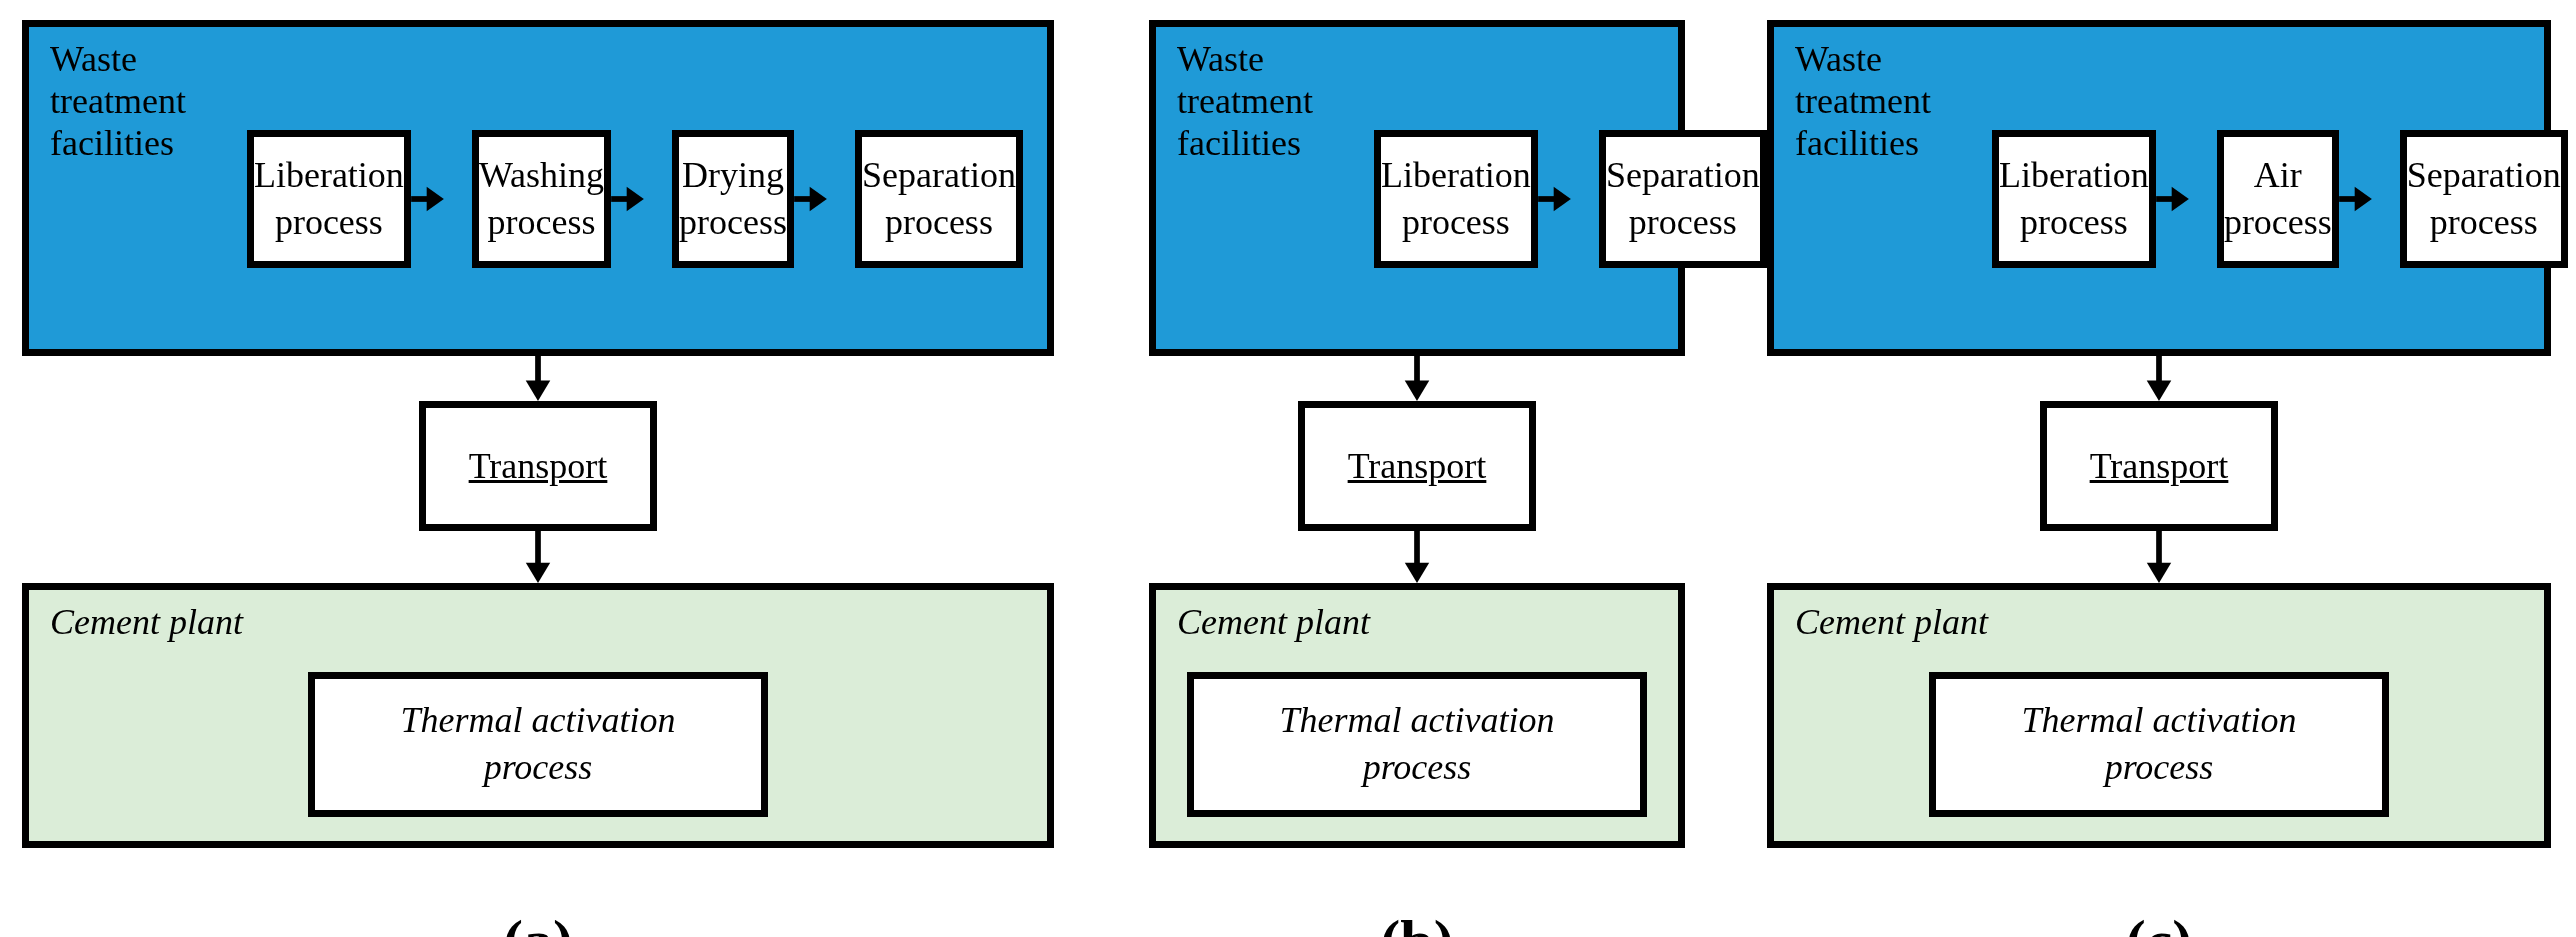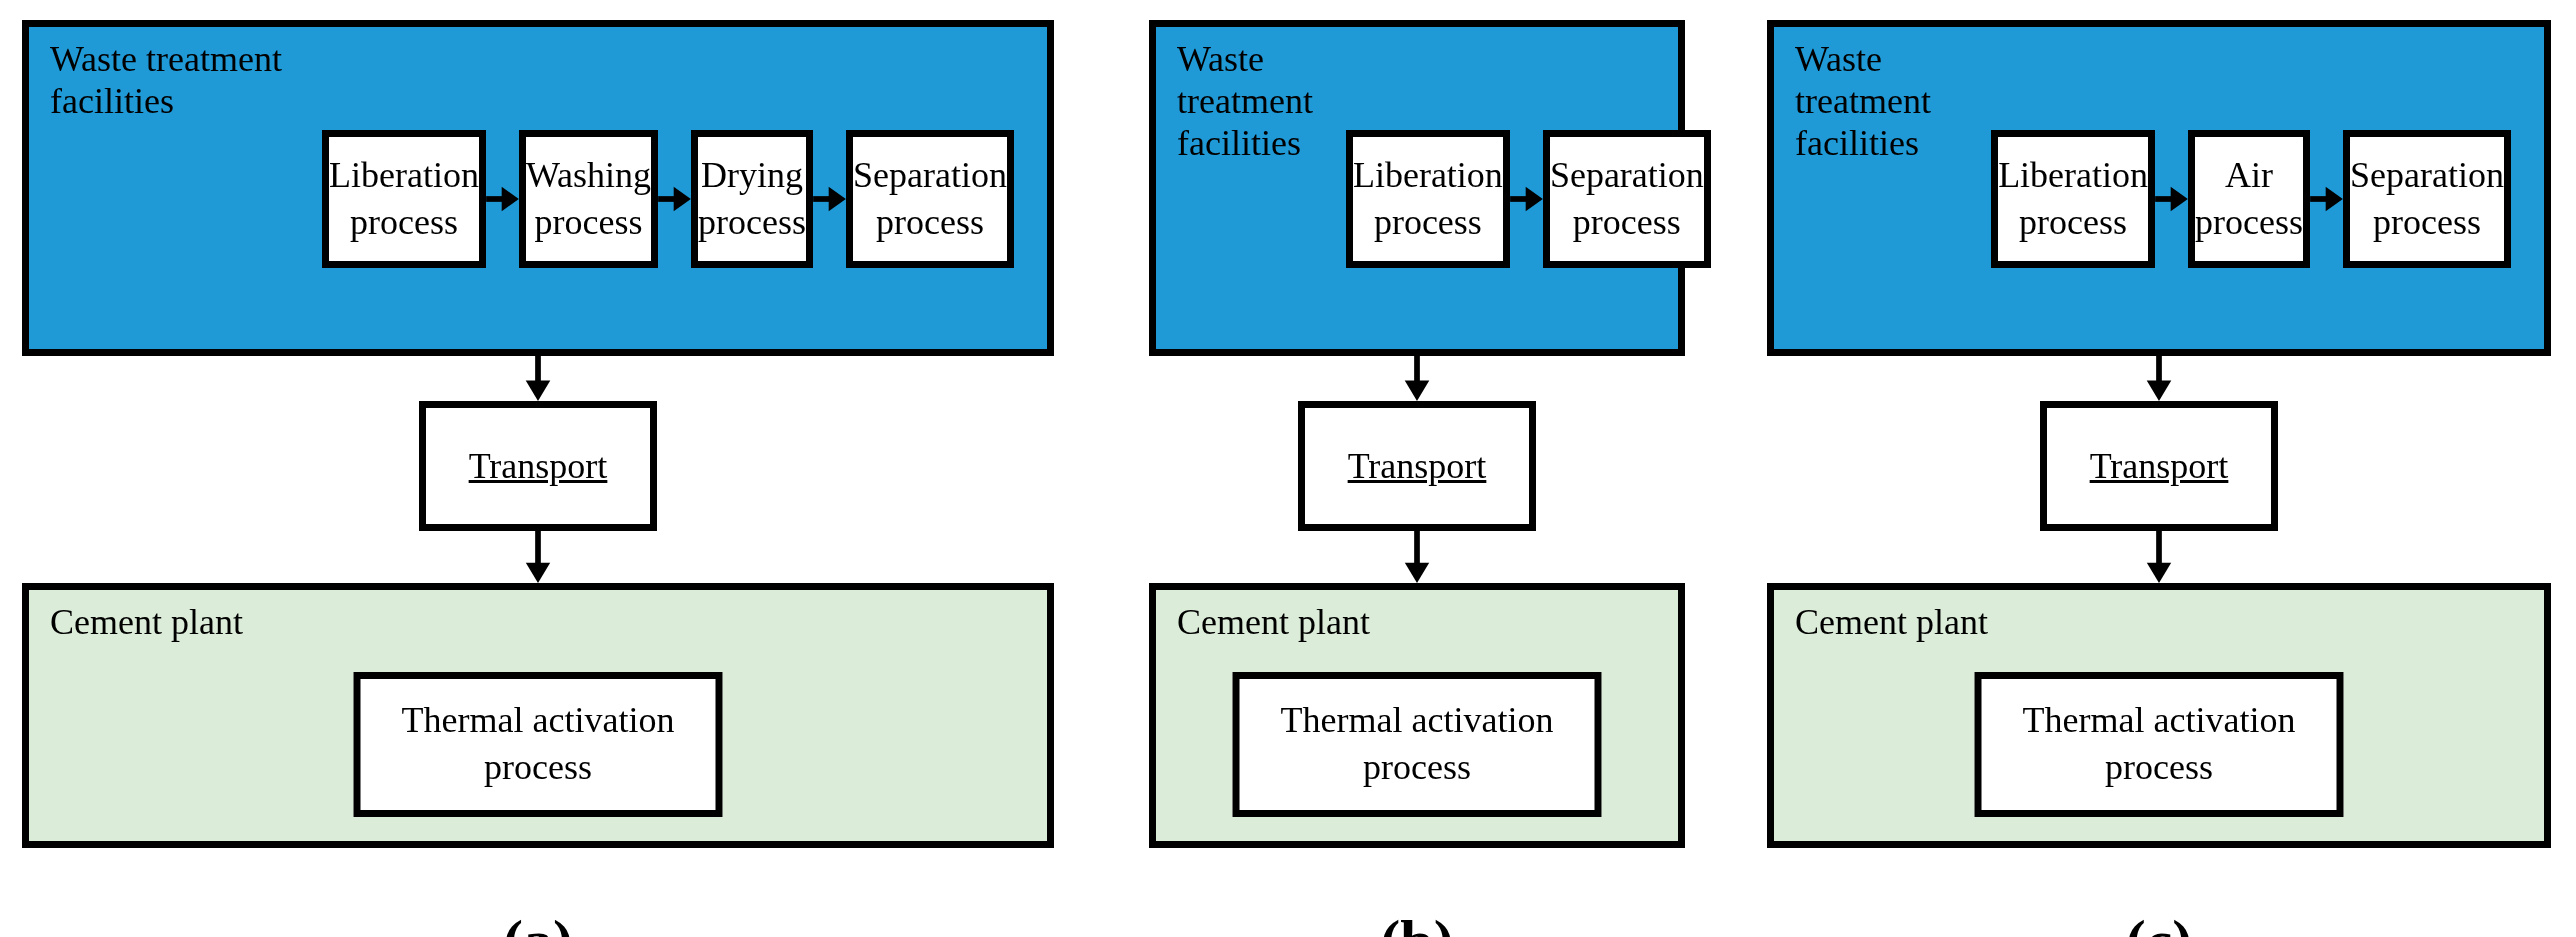--- a/index.html
+++ b/index.html
@@ -15,39 +15,39 @@
   .facility {
     width:100%; height:336px; background:#1F9AD7; border:7.3px solid #000;
     box-sizing:border-box; display:flex; flex-direction:row;
   }
   .box-title { font-size:36px; line-height:42px; padding:11.4px 0 0 21px; }
 
   .process-row { display:flex; align-items:center; padding:23px 33px 0 33px; }
   .process-box {
     flex:1 1 0; height:138px; background:#ffffff; border:7.3px solid #000;
     box-sizing:border-box; display:flex; align-items:center; justify-content:center;
-    text-align:center; font-size:36px; line-height:1.3; white-space:pre-line;
+    text-align:center; font-size:36px; line-height:1.3; white-space:pre-line;margin-left:28px;
   }
   .h-arrow { flex:0 0 33px; width:33px; height:36px; }
   .h-arrow svg, .v-arrow { display:block; }
 
   .transport {
     width:238px; height:130px; background:#ffffff; border:7.3px solid #000;
     box-sizing:border-box; display:flex; align-items:center; justify-content:center;
     font-size:36px;
     text-decoration:underline;
   }
 
   .plant {
     width:100%; height:265px; background:#DBEDD8; border:7.3px solid #000;
-    box-sizing:border-box; position:relative;
+    box-sizing:border-box; position:relative;font-style:italic;
   }
   .thermal {
     position:absolute; top:82px; left:50%; transform:translateX(-50%);
-    width:369px; height:145px; background:#ffffff; border:7.3px solid #000;
+    width:460px; height:145px; background:#ffffff; border:7.3px solid #000;
     box-sizing:border-box; display:flex; align-items:center; justify-content:center;
     text-align:center; font-size:36px; line-height:1.3; white-space:pre-line;
   }
 
   .caption { margin-top:57px; font-size:60px; font-weight:bold; line-height:1.2; }
   .arrow-fill { fill:#000000; }
 </style>
 </head>
 <body>
 

